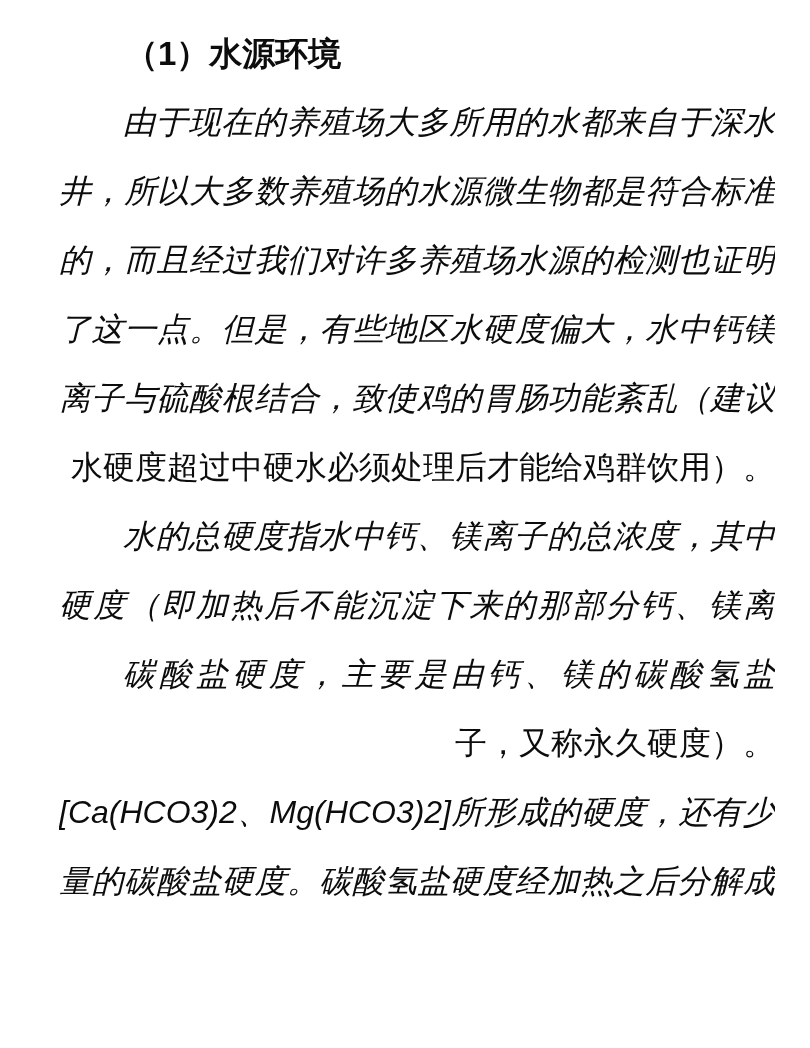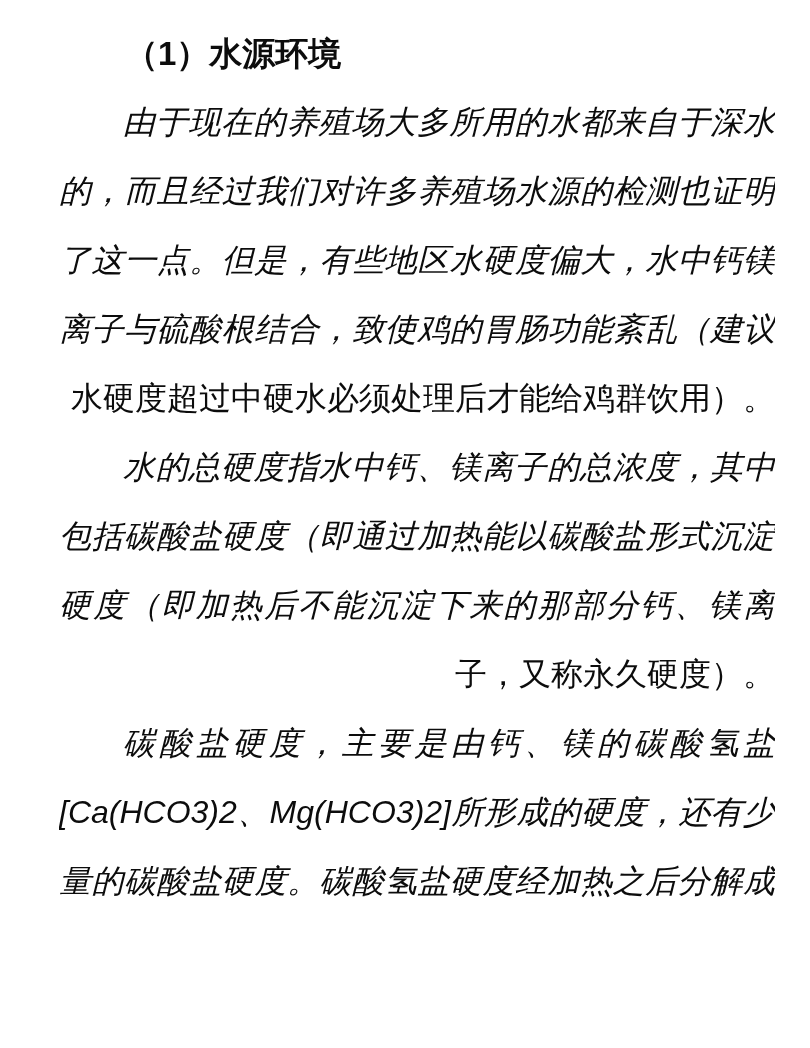--- a/index.html
+++ b/index.html
@@ -36,26 +36,26 @@
   }
   .last { text-align: right; }
 </style>
 </head>
 <body>
 
 <main class="page">
   <h1 class="line heading indent">（1）水源环境</h1>
 
   <p class="line indent stretch">由于现在的养殖场大多所用的水都来自于深水</p>
+  <p class="line stretch">井，所以大多数养殖场的水源微生物都是符合标准</p>
   <p class="line stretch">的，而且经过我们对许多养殖场水源的检测也证明</p>
   <p class="line stretch">了这一点。但是，有些地区水硬度偏大，水中钙镁</p>
   <p class="line stretch">离子与硫酸根结合，致使鸡的胃肠功能紊乱（建议</p>
   <p class="line last">水硬度超过中硬水必须处理后才能给鸡群饮用）。</p>
 
   <p class="line indent stretch">水的总硬度指水中钙、镁离子的总浓度，其中</p>
-  <p class="line stretch">包括碳酸盐硬度（即通过加热能以碳酸盐形式沉淀</p>
   <p class="line stretch">硬度（即加热后不能沉淀下来的那部分钙、镁离</p>
+  <p class="line indent stretch">碳酸盐硬度，主要是由钙、镁的碳酸氢盐</p>
+
   <p class="line last">子，又称永久硬度）。</p>
-
-  <p class="line indent stretch">碳酸盐硬度，主要是由钙、镁的碳酸氢盐</p>
   <p class="line stretch">[Ca(HCO3)2、Mg(HCO3)2]所形成的硬度，还有少</p>
   <p class="line stretch">量的碳酸盐硬度。碳酸氢盐硬度经加热之后分解成</p>
 </main>
 
 </body></html>

